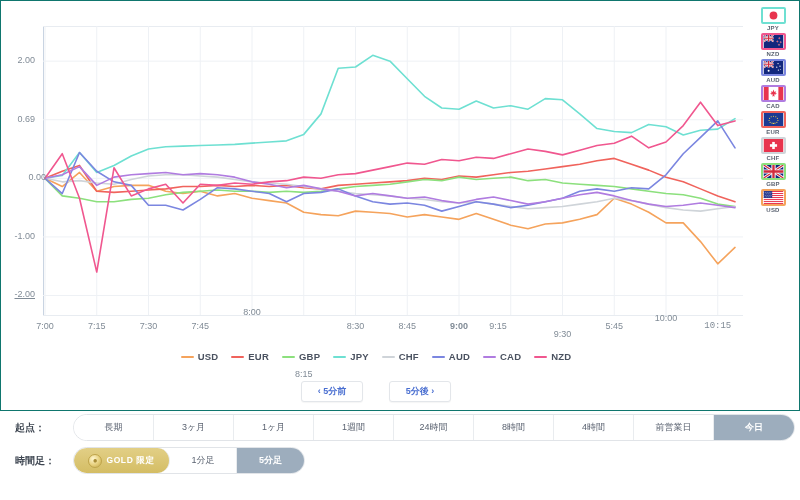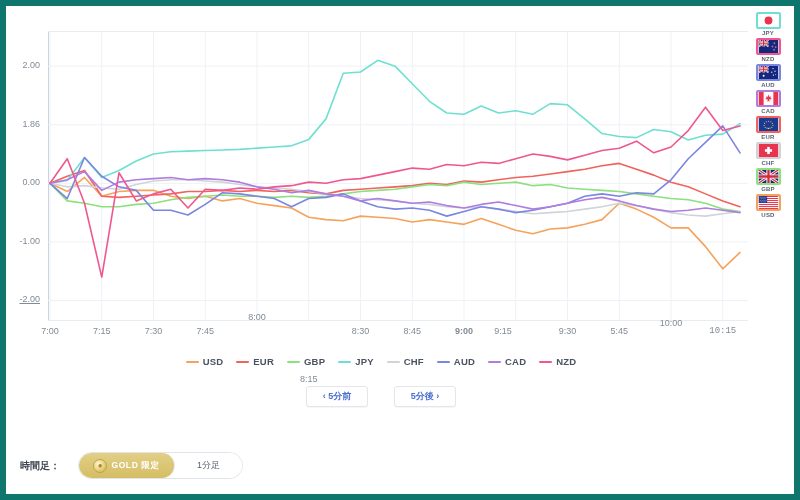--- a/index.html
+++ b/index.html
@@ -3,23 +3,23 @@
 <meta charset="utf-8">
 <style>
   html,body{margin:0;padding:0;}
   body{
     width:800px;height:500px;
     background:#ffffff;
     font-family:"Liberation Sans","DejaVu Sans",sans-serif;
     overflow:hidden;
   }
   #root{
-    position:relative;width:800px;height:500px;
+    position:relative;width:800px;height:411px;
     box-sizing:border-box;
-    border:6px solid #0f766e;
+    border:1px solid #0f766e;
     background:#ffffff;
   }
 
   
   #chart-card{
     position:absolute;left:0;top:0;width:750px;height:340px;
   }
   #plot-wrap{
     position:absolute;left:42px;top:25px;width:700px;height:290px;
   }
@@ -146,37 +146,37 @@
           <polyline points="2,152.32323232323233 19.25,169.8989898989899 36.5,172.24242424242425 53.75,175.75757575757575 71,175.75757575757575 88.25,173.4141414141414 105.5,172.24242424242425 122.74999999999999,168.72727272727272 140,166.3838383838384 157.25,165.21212121212125 174.5,164.04040404040404 191.75000000000003,165.21212121212125 209,165.21212121212125 226.25,166.3838383838384 243.49999999999997,165.21212121212125 260.75,166.3838383838384 278,165.21212121212125 295.25,162.86868686868686 312.5,160.52525252525254 329.75,159.35353535353536 347,158.1818181818182 364.25,155.83838383838383 381.50000000000006,153.4949494949495 398.74999999999994,154.66666666666666 416,151.15151515151516 433.25,153.4949494949495 450.5,152.32323232323233 467.75000000000006,151.15151515151516 484.99999999999994,154.66666666666666 502.25,153.4949494949495 519.5,157.010101010101 536.75,158.1818181818182 554,159.35353535353536 571.25,160.52525252525254 588.5,162.86868686868686 605.75,165.21212121212125 623,167.55555555555557 640.25,168.72727272727272 657.5,172.24242424242425 674.75,178.1010101010101 692,180.44444444444446" fill="none" stroke="#8ce07d" stroke-width="1.6" stroke-linejoin="round" stroke-linecap="round"></polyline>
           <polyline points="2,152.32323232323233 19.25,149.3939393939394 36.5,126.54545454545456 53.75,146.46464646464645 71,139.43434343434342 88.25,130.06060606060606 105.5,123.03030303030303 122.74999999999999,120.68686868686868 140,120.1010101010101 157.25,119.5151515151515 174.5,118.92929292929296 191.75000000000003,118.34343434343432 209,117.17171717171715 226.25,116 243.49999999999997,114.82828282828282 260.75,108.38383838383837 278,87.87878787878788 295.25,42.18181818181816 312.5,41.01010101010101 329.75,29.292929292929273 347,35.151515151515184 364.25,52.72727272727275 381.50000000000006,70.30303030303031 398.74999999999994,82.02020202020202 416,83.19191919191917 433.25,74.98989898989899 450.5,82.02020202020202 467.75000000000006,79.6767676767677 484.99999999999994,83.19191919191917 502.25,72.64646464646466 519.5,73.81818181818181 536.75,87.87878787878788 554,102.52525252525251 571.25,105.45454545454544 588.5,106.62626262626264 605.75,98.42424242424241 623,100.76767676767676 640.25,108.969696969697 657.5,104.28282828282829 674.75,103.11111111111114 692,92.56565656565658" fill="none" stroke="#6ee0d2" stroke-width="1.6" stroke-linejoin="round" stroke-linecap="round"></polyline>
           <polyline points="2,152.32323232323233 19.25,155.83838383838383 36.5,154.66666666666666 53.75,157.010101010101 71,158.1818181818182 88.25,153.4949494949495 105.5,149.97979797979798 122.74999999999999,148.8080808080808 140,148.8080808080808 157.25,149.97979797979798 174.5,151.15151515151516 191.75000000000003,153.4949494949495 209,155.83838383838383 226.25,157.010101010101 243.49999999999997,158.1818181818182 260.75,160.52525252525254 278,162.86868686868686 295.25,165.21212121212125 312.5,167.55555555555557 329.75,168.72727272727272 347,169.8989898989899 364.25,172.24242424242425 381.50000000000006,173.4141414141414 398.74999999999994,175.75757575757575 416,176.92929292929293 433.25,175.75757575757575 450.5,178.1010101010101 467.75000000000006,180.44444444444446 484.99999999999994,182.7878787878788 502.25,181.6161616161616 519.5,180.44444444444446 536.75,178.1010101010101 554,175.75757575757575 571.25,172.24242424242425 588.5,174.5858585858586 605.75,178.1010101010101 623,181.6161616161616 640.25,183.95959595959596 657.5,185.13131313131314 674.75,182.7878787878788 692,180.44444444444446" fill="none" stroke="#cfd4d9" stroke-width="1.6" stroke-linejoin="round" stroke-linecap="round"></polyline>
           <polyline points="2,152.32323232323233 19.25,167.55555555555557 36.5,126.54545454545456 53.75,145.29292929292927 71,155.83838383838383 88.25,159.35353535353536 105.5,179.27272727272725 122.74999999999999,179.27272727272725 140,183.95959595959596 157.25,173.4141414141414 174.5,161.69696969696972 191.75000000000003,162.86868686868686 209,165.21212121212125 226.25,167.55555555555557 243.49999999999997,175.75757575757575 260.75,167.55555555555557 278,166.3838383838384 295.25,162.86868686868686 312.5,169.8989898989899 329.75,175.75757575757575 347,178.1010101010101 364.25,176.92929292929293 381.50000000000006,179.27272727272725 398.74999999999994,185.13131313131314 416,180.44444444444446 433.25,175.75757575757575 450.5,178.1010101010101 467.75000000000006,181.6161616161616 484.99999999999994,179.27272727272725 502.25,175.75757575757575 519.5,172.24242424242425 536.75,165.21212121212125 554,162.86868686868686 571.25,165.21212121212125 588.5,161.69696969696972 605.75,162.86868686868686 623,148.8080808080808 640.25,127.71717171717174 657.5,111.31313131313132 674.75,94.9090909090909 692,121.85858585858588" fill="none" stroke="#7b86e0" stroke-width="1.6" stroke-linejoin="round" stroke-linecap="round"></polyline>
           <polyline points="2,152.32323232323233 19.25,148.8080808080808 36.5,140.60606060606062 53.75,159.35353535353536 71,151.15151515151516 88.25,148.8080808080808 105.5,147.63636363636363 122.74999999999999,146.46464646464645 140,148.8080808080808 157.25,147.63636363636363 174.5,148.8080808080808 191.75000000000003,151.15151515151516 209,155.83838383838383 226.25,158.1818181818182 243.49999999999997,161.69696969696972 260.75,159.35353535353536 278,162.86868686868686 295.25,165.21212121212125 312.5,169.8989898989899 329.75,167.55555555555557 347,169.8989898989899 364.25,172.24242424242425 381.50000000000006,171.07070707070704 398.74999999999994,174.5858585858586 416,176.92929292929293 433.25,173.4141414141414 450.5,171.07070707070704 467.75000000000006,174.5858585858586 484.99999999999994,178.1010101010101 502.25,175.75757575757575 519.5,172.24242424242425 536.75,168.72727272727272 554,166.3838383838384 571.25,169.8989898989899 588.5,174.5858585858586 605.75,178.1010101010101 623,180.44444444444446 640.25,179.27272727272725 657.5,176.92929292929293 674.75,179.27272727272725 692,181.6161616161616" fill="none" stroke="#b07ce0" stroke-width="1.6" stroke-linejoin="round" stroke-linecap="round"></polyline>
           <polyline points="2,152.32323232323233 19.25,127.71717171717174 36.5,172.24242424242425 53.75,246.06060606060606 71,141.77777777777774 88.25,169.8989898989899 105.5,162.86868686868686 122.74999999999999,158.1818181818182 140,176.92929292929293 157.25,158.1818181818182 174.5,159.35353535353536 191.75000000000003,157.010101010101 209,158.1818181818182 226.25,155.83838383838383 243.49999999999997,154.66666666666666 260.75,151.15151515151516 278,152.32323232323233 295.25,148.8080808080808 312.5,147.63636363636363 329.75,144.12121212121212 347,140.60606060606062 364.25,137.09090909090907 381.50000000000006,138.26262626262627 398.74999999999994,133.5757575757576 416,134.74747474747474 433.25,131.23232323232324 450.5,132.40404040404042 467.75000000000006,127.71717171717174 484.99999999999994,123.03030303030303 502.25,125.37373737373738 519.5,128.88888888888889 536.75,124.20202020202021 554,119.5151515151515 571.25,117.17171717171715 588.5,110.14141414141415 605.75,121.85858585858588 623,116 640.25,99.59595959595958 657.5,76.16161616161614 674.75,99.59595959595958 692,94.9090909090909" fill="none" stroke="#f0578f" stroke-width="1.6" stroke-linejoin="round" stroke-linecap="round"></polyline>
         </svg>
     </div>
     <div id="y-axis-labels">
         <div class="ylabel" style="left: 0px; top: 54.1515px;">2.00</div>
-        <div class="ylabel" style="left: 0px; top: 112.737px;">1.86</div>
-        <div class="ylabel" style="left: 0px; top: 171.323px;">0.00</div>
+        <div class="ylabel" style="left: 0px; top: 112.737px;">0.69</div>
+        <div class="ylabel" style="left: 0px; top: 171.323px; padding-left: 11px;">0.00</div>
         <div class="ylabel" style="left: 0px; top: 229.909px;">-1.00</div>
         <div class="ylabel" style="left: 0px; top: 288.495px; text-decoration: underline;">-2.00</div>
       </div>
     <div id="x-axis-labels">
         <div class="xlabel" style="left: 24px; top: 320px;">7:00</div>
         <div class="xlabel" style="left: 75.75px; top: 320px;">7:15</div>
         <div class="xlabel" style="left: 127.5px; top: 320px;">7:30</div>
         <div class="xlabel" style="left: 179.25px; top: 320px;">7:45</div>
         <div class="xlabel" style="left: 231px; top: 306px;">8:00</div>
         <div class="xlabel" style="left: 282.75px; top: 320px; margin-top: 48px;">8:15</div>
         <div class="xlabel" style="left: 334.5px; top: 320px;">8:30</div>
         <div class="xlabel" style="left: 386.25px; top: 320px;">8:45</div>
         <div class="xlabel" style="left: 438px; top: 320px; font-weight: bold;">9:00</div>
         <div class="xlabel" style="left: 477px; top: 320px;">9:15</div>
-        <div class="xlabel" style="left: 541.5px; top: 320px;">9:30</div>
+        <div class="xlabel" style="left: 541.5px; top: 328px;">9:30</div>
         <div class="xlabel" style="left: 593.25px; top: 320px;">5:45</div>
         <div class="xlabel" style="left: 645px; top: 312px; text-align: center;">10:00</div>
         <div class="xlabel" style="left: 696.75px; top: 320px; font-family: Liberation Mono, monospace;">10:15</div>
       </div>
   </div>
 
   <div id="legend">
       <div class="legend-item">
         <span class="legend-swatch" style="background: rgb(245, 163, 92);"></span>
         <span class="legend-text">USD</span>
@@ -209,29 +209,44 @@
         <span class="legend-swatch" style="background: rgb(240, 87, 143);"></span>
         <span class="legend-text">NZD</span>
       </div>
     </div>
 
   <div id="navbtns">
     <div class="navbtn">‹ 5分前</div>
     <div class="navbtn">5分後 ›</div>
   </div>
 
+  <div class="ctrl-row" id="row-kiten">
+    <div class="ctrl-label">起点：</div>
+    <div class="seg-group" id="origin-seg">
+        <div class="seg w1">長期</div>
+        <div class="seg w1">3ヶ月</div>
+        <div class="seg w1">1ヶ月</div>
+        <div class="seg w1">1週間</div>
+        <div class="seg w1">24時間</div>
+        <div class="seg w1">8時間</div>
+        <div class="seg w1">4時間</div>
+        <div class="seg w1">前営業日</div>
+        <div class="seg w1 sel">今日</div>
+      </div>
+  </div>
 
   <div class="ctrl-row" id="row-jikan">
     <div class="ctrl-label">時間足：</div>
     <div class="seg-group" id="tf-seg">
       <div class="gold-badge">
         <span class="gold-coin">●</span>
         <span>GOLD 限定</span>
       </div>
     <div class="seg w2">1分足</div>
+        <div class="seg w2 sel">5分足</div>
       </div>
   </div>
 
   <div id="flags">
       <div class="flag-item">
         <div class="flag-box" style="border-color: rgb(110, 224, 210);">
           <svg class="fsvg" viewBox="0 0 30 20">
             <rect width="30" height="20" fill="#fff"></rect>
             <circle cx="15" cy="10" r="6" fill="#e8344e"></circle>
           </svg>

